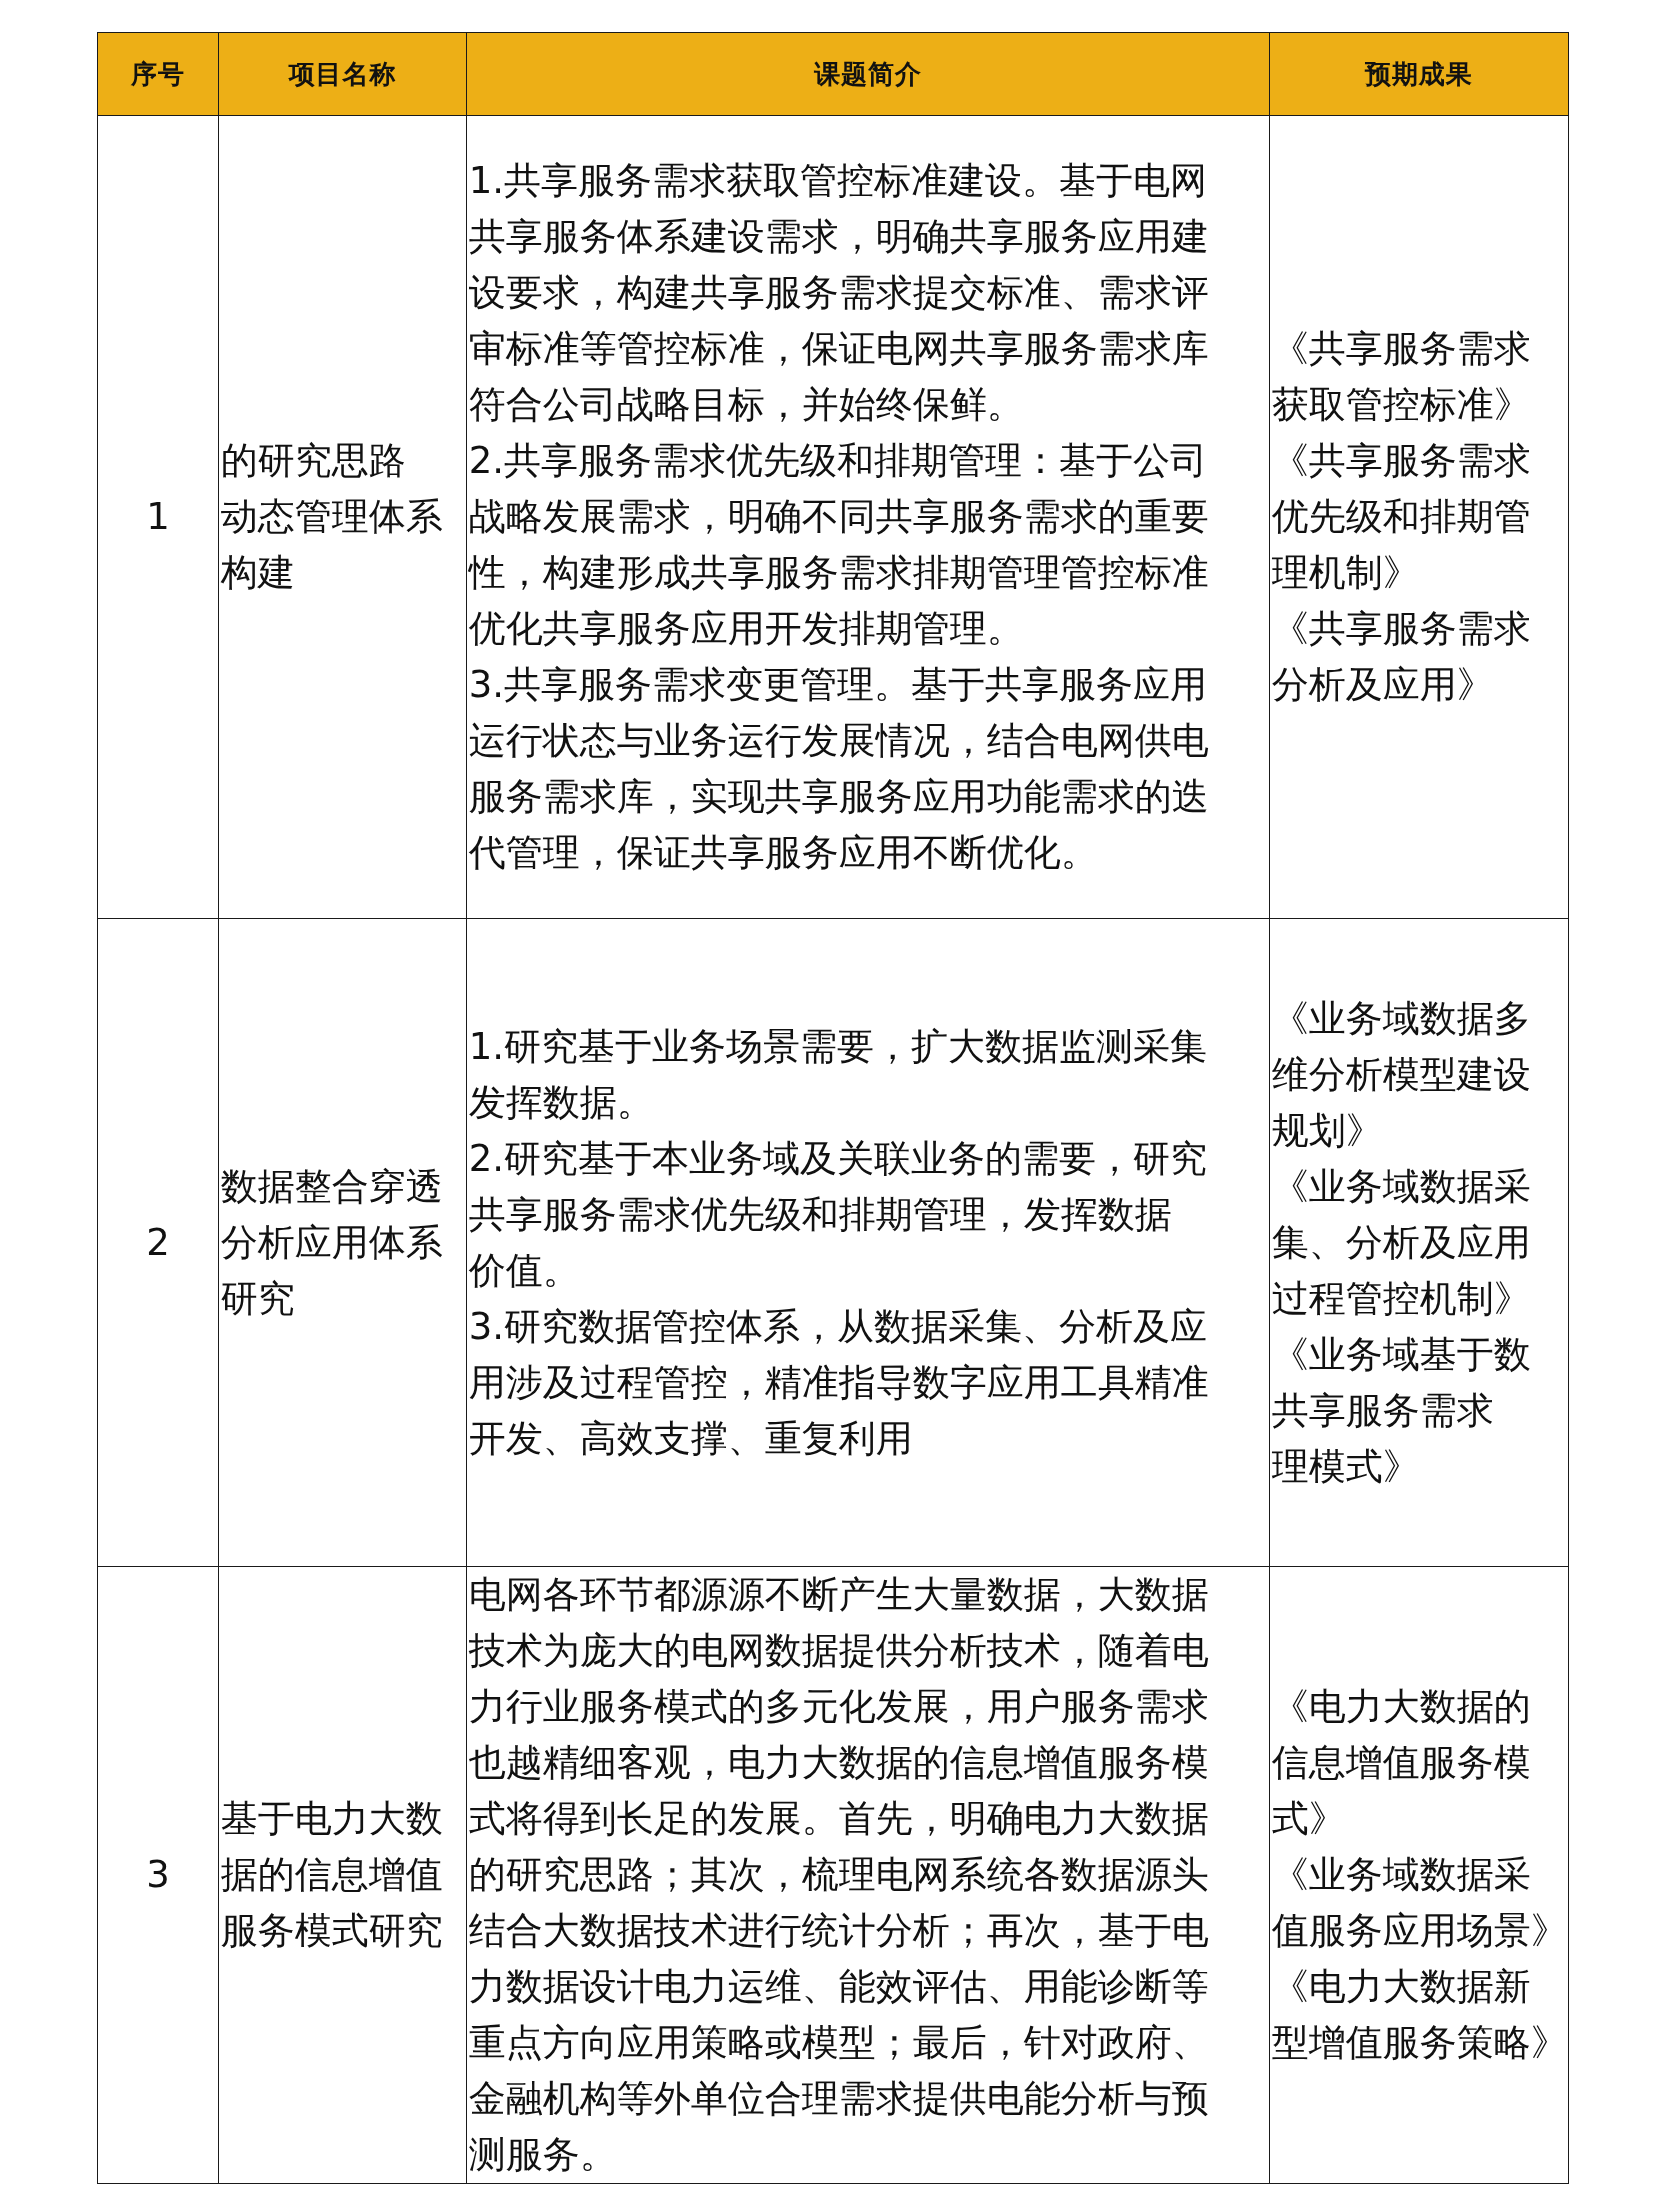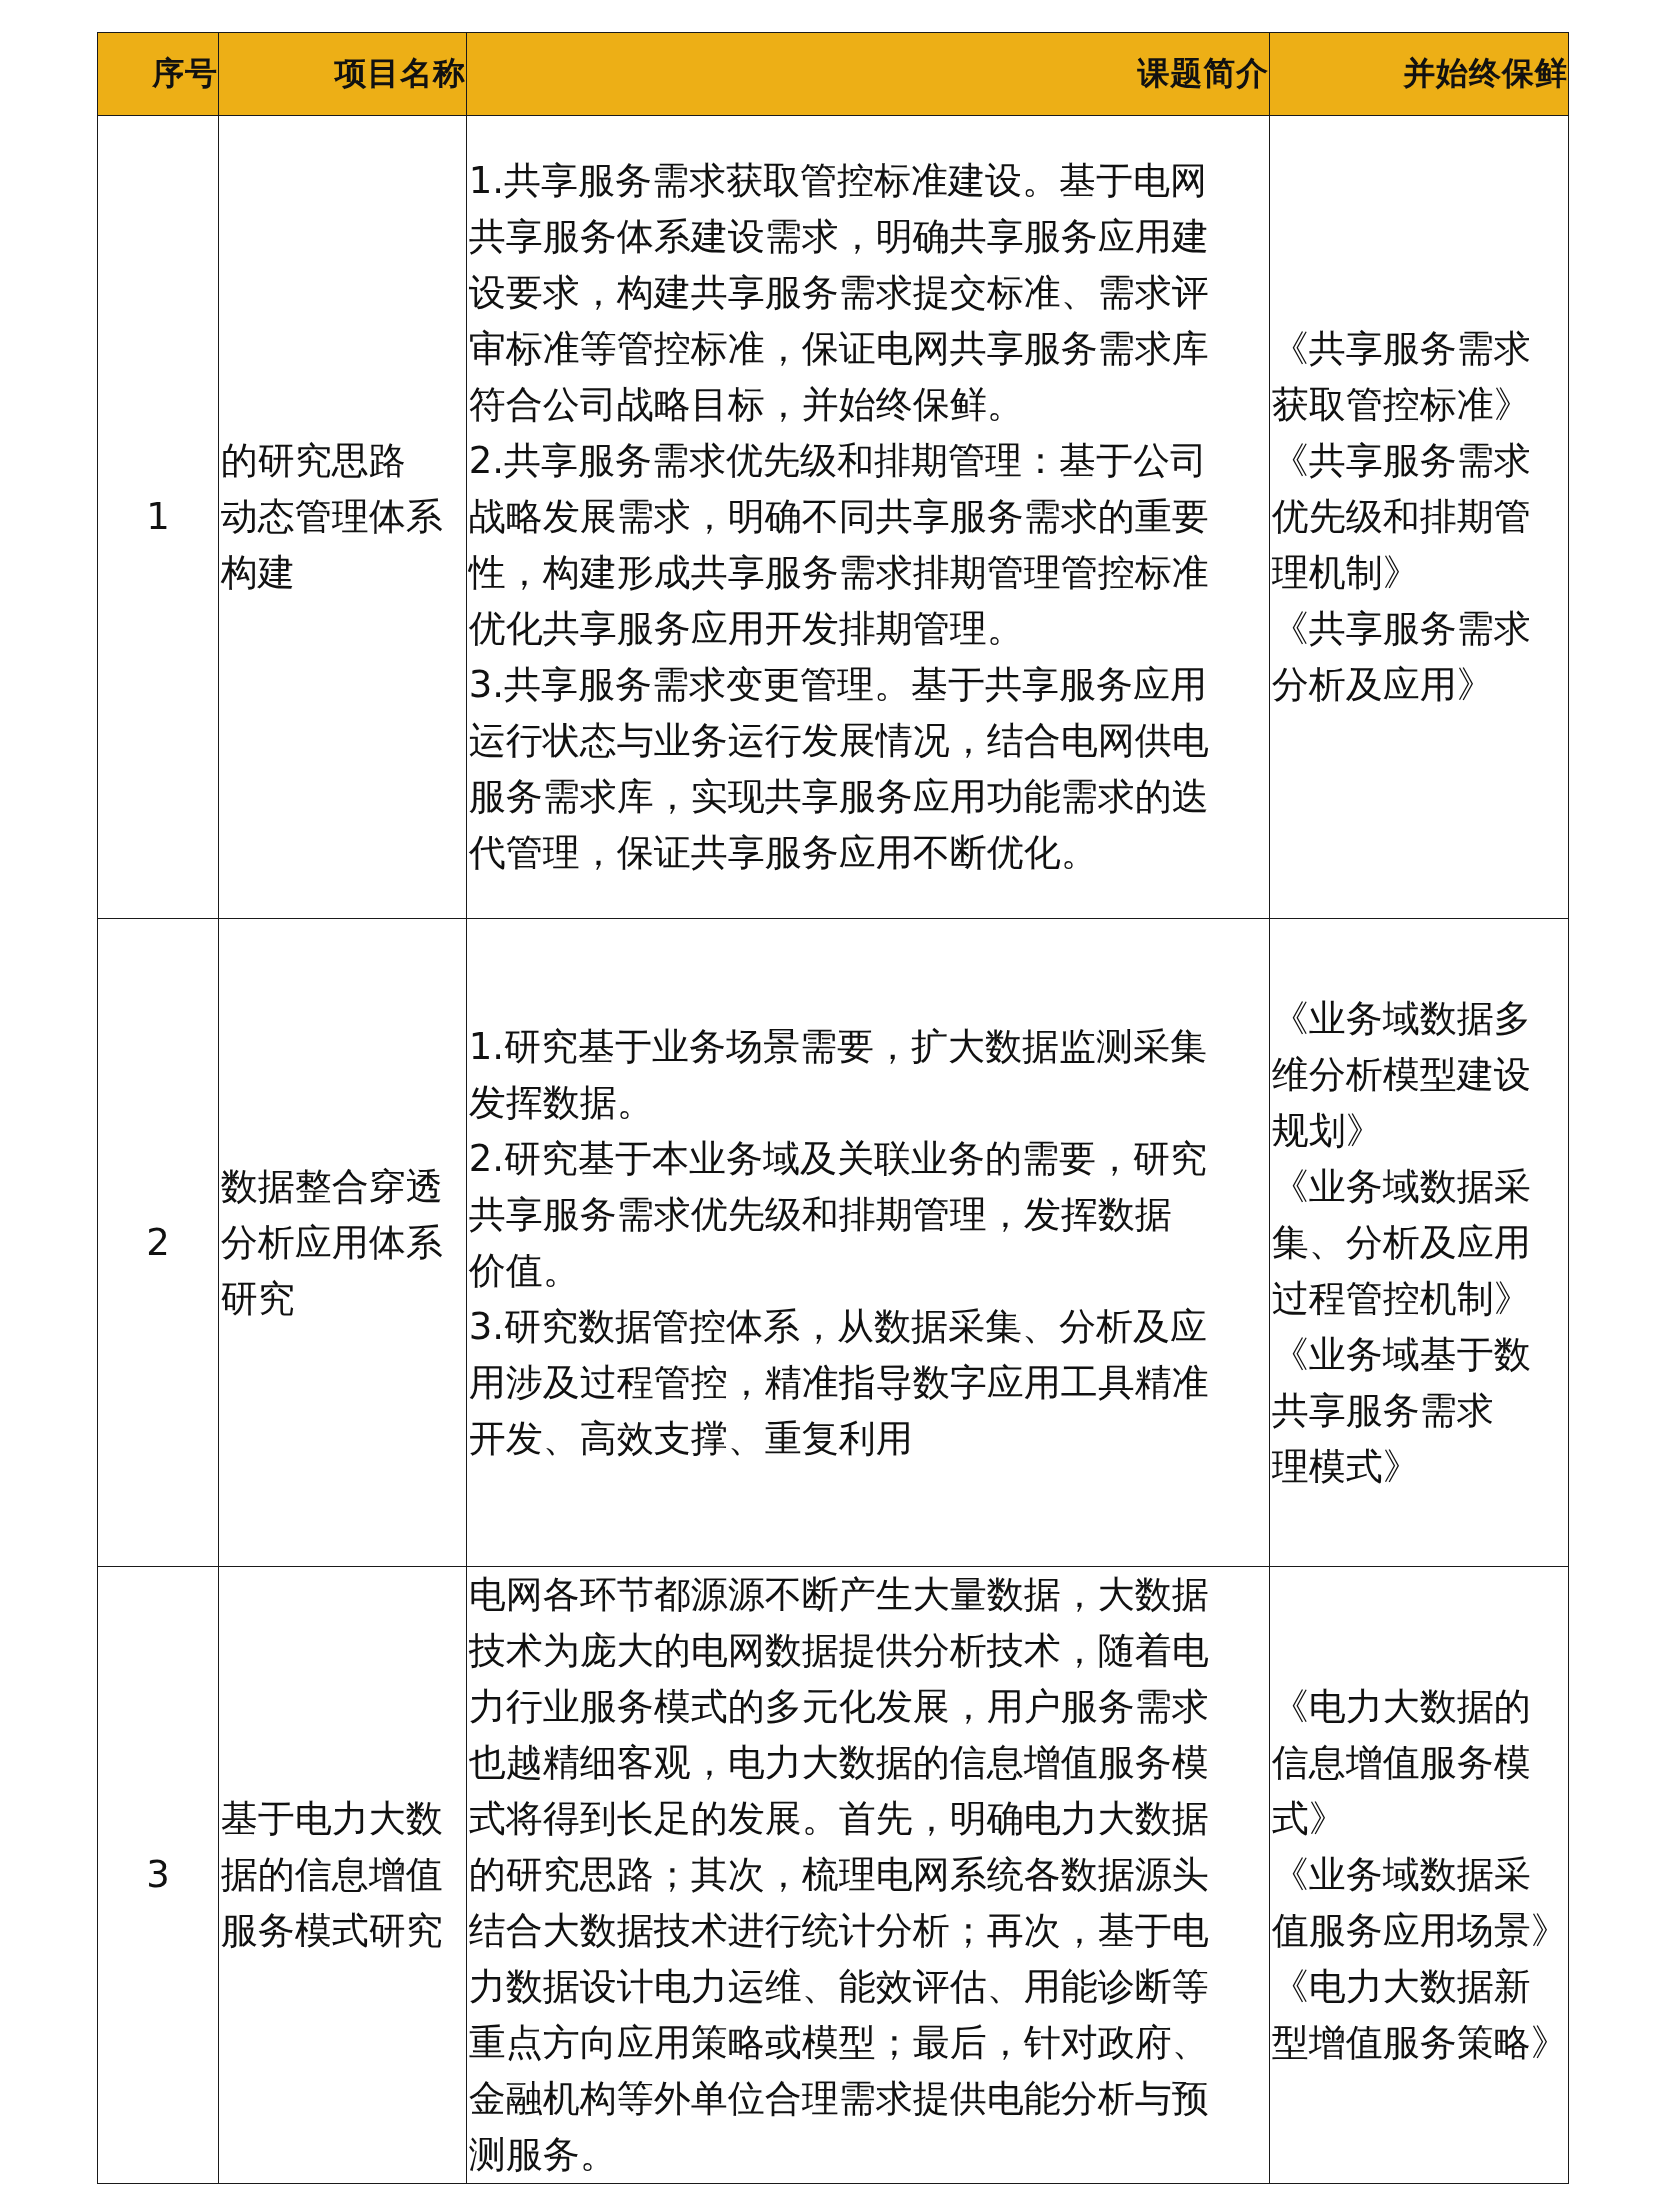--- a/index.html
+++ b/index.html
@@ -1,21 +1,21 @@
 <!DOCTYPE html>
 <html style="font-size:13.7px"><head>
 <meta charset="utf-8">
 <style>
   html, body { margin: 0; padding: 0; background: #ffffff; }
   body { width: 1661px; height: 2205px; position: relative; overflow: hidden;
          font-family: "DejaVu Sans", "Liberation Sans", sans-serif; color: #111; }
   table.main { position: absolute; left: 97px; top: 32px; border-collapse: collapse; table-layout: fixed; }
   table.main td, table.main th { border: 1.7px solid #1a1a1a; padding: 0; overflow: hidden; }
   col.c1 { width: 121px; } col.c2 { width: 248px; } col.c3 { width: 803px; } col.c4 { width: 278px; }
-  thead th { background: #EDAF16; height: 82px; font-size: 32px; font-weight: bold; text-align: right; vertical-align: middle; letter-spacing: 0.9px; }
+  thead th { background: #EDAF16; height: 82px; font-size: 26px; font-weight: bold; text-align: center; vertical-align: middle; letter-spacing: 0.9px; }
   tbody td { vertical-align: middle; font-size: 37px; line-height: 56px; margin-left: 16px; }
   .num { text-align: center; }
   .name, .desc, .res { text-align: left; padding-left: 1.7px !important; white-space: pre-line; }
   .line { display: block; white-space: nowrap; }
   tr.r1 td { height: 802px; }
   tr.r2 td { height: 647px; }
   tr.r3 td { height: 612px; }
 </style>
 </head>
 <body>
@@ -25,21 +25,21 @@
       <col class="c1">
       <col class="c2">
       <col class="c3">
       <col class="c4">
     </colgroup>
   <thead>
     <tr>
       <th>序号</th>
       <th>项目名称</th>
       <th>课题简介</th>
-      <th>并始终保鲜</th>
+      <th>预期成果</th>
     </tr>
   </thead>
   <tbody id="tbody">
       <tr class="r1">
     <td class="num">1</td>
     <td class="name"><span class="line">的研究思路</span><span class="line">动态管理体系</span><span class="line">构建</span></td>
     <td class="desc"><span class="line">1.共享服务需求获取管控标准建设。基于电网</span><span class="line">共享服务体系建设需求，明确共享服务应用建</span><span class="line">设要求，构建共享服务需求提交标准、需求评</span><span class="line">审标准等管控标准，保证电网共享服务需求库</span><span class="line">符合公司战略目标，并始终保鲜。</span><span class="line">2.共享服务需求优先级和排期管理：基于公司</span><span class="line">战略发展需求，明确不同共享服务需求的重要</span><span class="line">性，构建形成共享服务需求排期管理管控标准</span><span class="line">优化共享服务应用开发排期管理。</span><span class="line">3.共享服务需求变更管理。基于共享服务应用</span><span class="line">运行状态与业务运行发展情况，结合电网供电</span><span class="line">服务需求库，实现共享服务应用功能需求的迭</span><span class="line">代管理，保证共享服务应用不断优化。</span></td>
     <td class="res"><span class="line">《共享服务需求</span><span class="line">获取管控标准》</span><span class="line">《共享服务需求</span><span class="line">优先级和排期管</span><span class="line">理机制》</span><span class="line">《共享服务需求</span><span class="line">分析及应用》</span></td>
   </tr>
       <tr class="r2">

